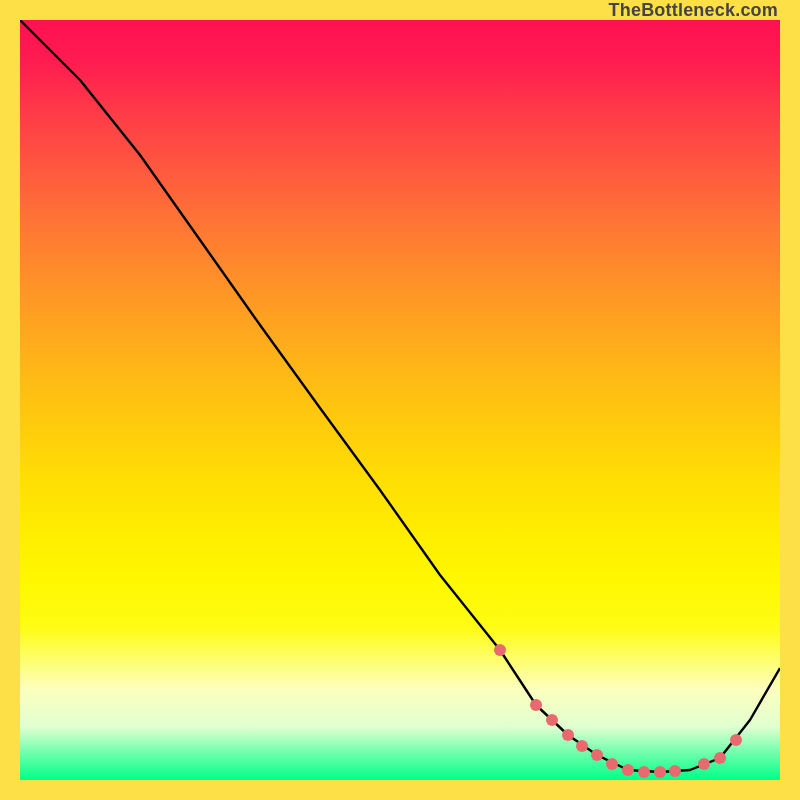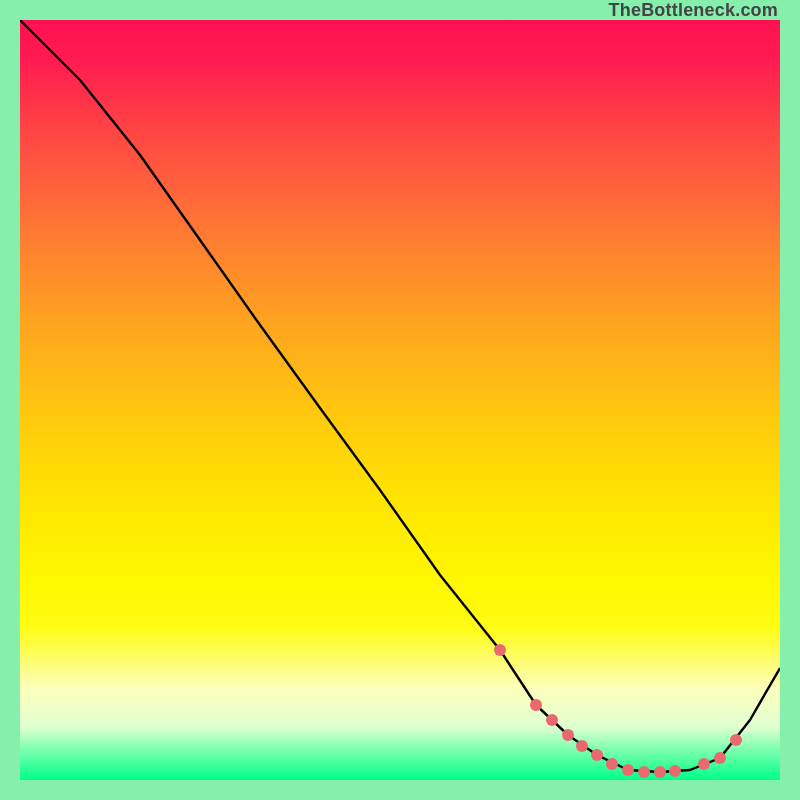--- a/index.html
+++ b/index.html
@@ -7,21 +7,21 @@
     padding: 0;
     width: 800px;
     height: 800px;
     background: #000;
     overflow: hidden;
   }
   .stage {
     position: relative;
     width: 800px;
     height: 800px;
-    background: #86efac;
+    background: #fde047;
   }
   .plot {
     position: absolute;
     left: 20px;
     top: 20px;
     width: 760px;
     height: 760px;
     overflow: hidden;
   }
   .gradient {

